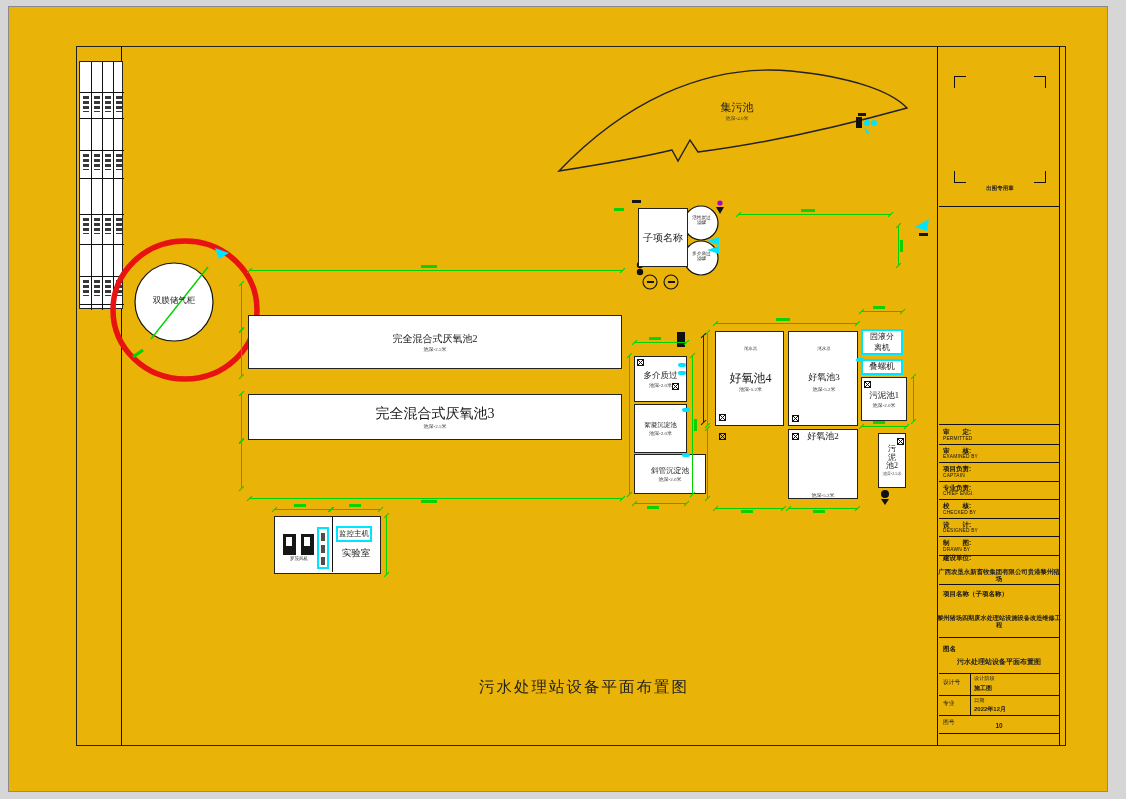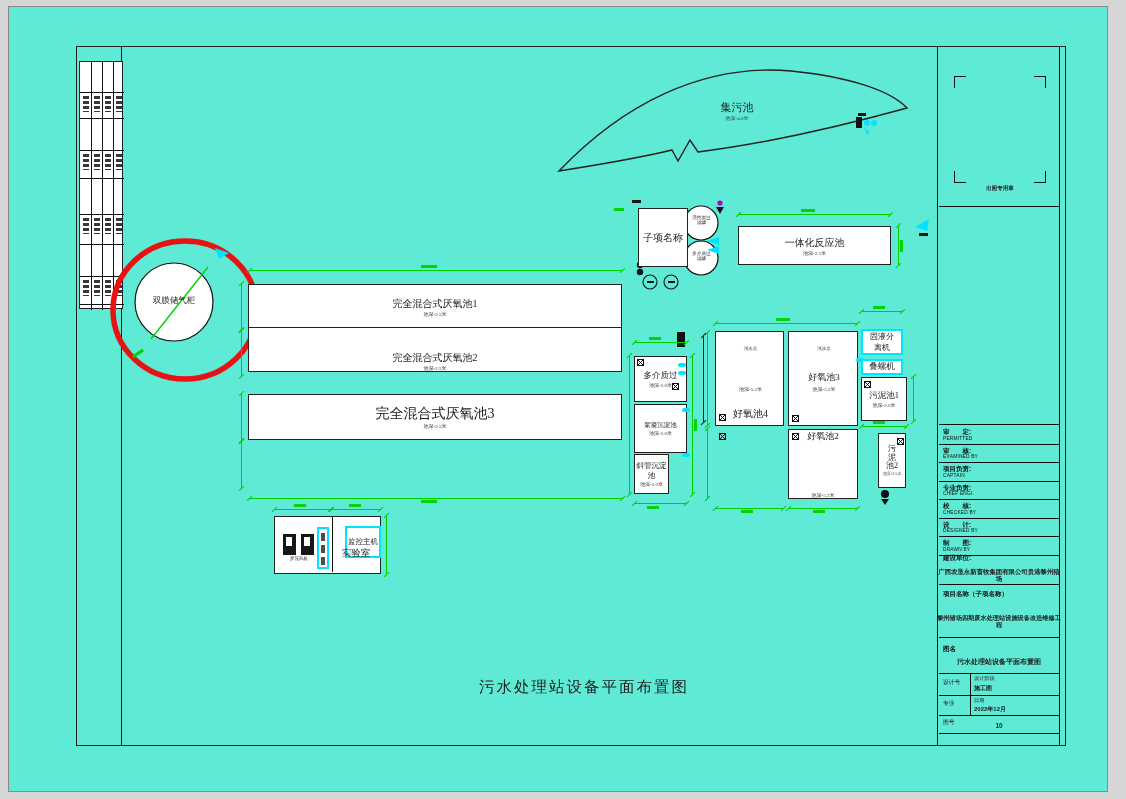--- a/index.html
+++ b/index.html
@@ -1,19 +1,19 @@
 <!DOCTYPE html>
 <html><head>
 <meta charset="utf-8">
 <style>
   :root{ --g:#00d200; --cy:#00e4ff; --ink:#1a1a1a; }
   html,body{margin:0;padding:0;background:#d6d6d6;}
   #stage{position:relative;width:1126px;height:799px;background:#d6d6d6;overflow:hidden;
          font-family:"Liberation Serif","DejaVu Serif",serif;color:var(--ink);}
-  #paper{position:absolute;left:8px;top:6px;width:1098px;height:784px;background:#5eead4;
+  #paper{position:absolute;left:8px;top:6px;width:1098px;height:784px;background:#eab308;
          border:1px solid #8a8a8a;}
   .rect{position:absolute;border:1.2px solid #222;background:#fff;box-sizing:border-box;}
   .thick{border-width:1.6px;}
   .cyanbox{position:absolute;border:2px solid var(--cy);background:#fff;box-sizing:border-box;
            display:flex;align-items:center;justify-content:center;text-align:center;}
   .lbl{position:absolute;text-align:center;color:#222;line-height:1.15;}
   .pre{white-space:pre-line;}
   .cc{display:flex;flex-direction:column;align-items:center;justify-content:center;text-align:center;}
   .dep{font-size:5px;color:#3a3a3a;letter-spacing:0;}
   .vline{position:absolute;width:1px;background:#111;}
@@ -142,55 +142,47 @@
 
   <div class="lbl pre" style="left:679px;top:208px;width:27px;font-size:4.6px;">活性炭过
 滤罐</div>
   <div class="lbl pre" style="left:679px;top:244px;width:27px;font-size:4.6px;">多介质过
 滤罐</div>
 
   <div class="rect cc" style="left:629px;top:201px;width:50px;height:59px;font-size:10px;">
     <span>子项名称</span>
   </div>
 
-  <div class="rect cc" style="left:729px;top:219px;width:153px;height:39px;">
-    <span style="font-size:10px;">一体化反应池</span>
-    <span class="dep">池深-2.5米</span>
-  </div>
-
-  <div class="rect thick cc" style="left:239px;top:277px;width:374px;height:45px;">
-    <span style="font-size:10px;">完全混合式厌氧池1</span>
-    <span class="dep">池深-2.5米</span>
-  </div>
-  <div class="rect thick cc" style="left:239px;top:320px;width:374px;height:45px;justify-content:flex-end;">
+
+  <div class="rect thick cc" style="left:239px;top:308px;width:374px;height:54px;">
     <span style="font-size:10px;">完全混合式厌氧池2</span>
     <span class="dep">池深-2.5米</span>
   </div>
   <div class="rect thick cc" style="left:239px;top:387px;width:374px;height:46px;">
     <span style="font-size:14px;">完全混合式厌氧池3</span>
     <span class="dep">池深-2.5米</span>
   </div>
 
   <div class="rect cc" style="left:625px;top:349px;width:53px;height:46px;">
     <span style="font-size:8.5px;">多介质过</span>
     <span class="dep">池深-2.0米</span>
   </div>
   <div class="rect cc" style="left:625px;top:397px;width:53px;height:49px;">
     <span style="font-size:6.5px;">絮凝沉淀池</span>
     <span class="dep">池深-2.0米</span>
   </div>
-  <div class="rect cc" style="left:625px;top:447px;width:35px;height:40px;">
+  <div class="rect cc" style="left:625px;top:447px;width:72px;height:40px;">
     <span style="font-size:7.6px;">斜管沉淀池</span>
     <span class="dep">池深-2.0米</span>
   </div>
   <div class="blk" style="left:668px;top:325px;width:8px;height:15px;"></div>
 
   <div class="rect thick" style="left:706px;top:324px;width:69px;height:95px;">
     <div class="lbl dep" style="left:0;top:14px;width:69px;font-size:4.5px;">滗水器</div>
-    <div class="lbl" style="left:0;top:40px;width:69px;font-size:10px;margin-top:36px;">好氧池4</div>
+    <div class="lbl" style="left:0;top:40px;width:69px;font-size:12px;">好氧池4</div>
     <div class="lbl dep" style="left:0;top:55px;width:69px;">池深-5.2米</div>
   </div>
   <div class="rect thick" style="left:779px;top:324px;width:70px;height:95px;">
     <div class="lbl dep" style="left:0;top:14px;width:70px;font-size:4.5px;">滗水器</div>
     <div class="lbl" style="left:0;top:40px;width:70px;font-size:9px;">好氧池3</div>
     <div class="lbl dep" style="left:0;top:55px;width:70px;">池深-5.2米</div>
   </div>
   <div class="rect thick cc" style="left:779px;top:422px;width:70px;height:70px;justify-content:space-between;">
     <span style="font-size:9px;">好氧池2</span>
     <span class="dep">池深-5.2米</span>
@@ -218,21 +210,21 @@
     <div class="vline" style="left:57px;top:0;height:55px;"></div>
   </div>
   <div class="blower" style="left:274px;top:527px;"></div>
   <div class="blower" style="left:292px;top:527px;"></div>
   <div class="lbl" style="left:270px;top:549px;width:40px;font-size:4.5px;">罗茨风机</div>
   <div id="cyan-vbox" class="cyanbox" style="left:308px;top:520px;width:12px;height:42px;">
         <div class="blk" style="left: 2px; top: 4px; width: 4px; height: 8px; opacity: 0.75;"></div>
         <div class="blk" style="left: 2px; top: 16px; width: 4px; height: 8px; opacity: 0.75;"></div>
         <div class="blk" style="left: 2px; top: 28px; width: 4px; height: 8px; opacity: 0.75;"></div>
       </div>
-  <div class="cyanbox" style="left:336px;top:519px;width:36px;height:32px;font-size:7.5px;">
+  <div class="cyanbox" style="left:327px;top:519px;width:36px;height:16px;font-size:7.5px;">
     <span>监控主机</span>
   </div>
   <div class="lbl" style="left:329px;top:541px;width:36px;font-size:9.5px;">实验室</div>
 
   <div class="lbl" style="left:470px;top:671px;width:210px;font-size:15.5px;letter-spacing:2px;">污水处理站设备平面布置图</div>
 
   <div class="hdim" style="left:240px;top:263px;width:374px;"></div>
   <div class="dimtxt" style="left:412px;top:258px;width:16px;"></div>
   <div class="hdim" style="left:240px;top:491px;width:374px;"></div>
   <div class="dimtxt" style="left:412px;top:493px;width:16px;"></div>

